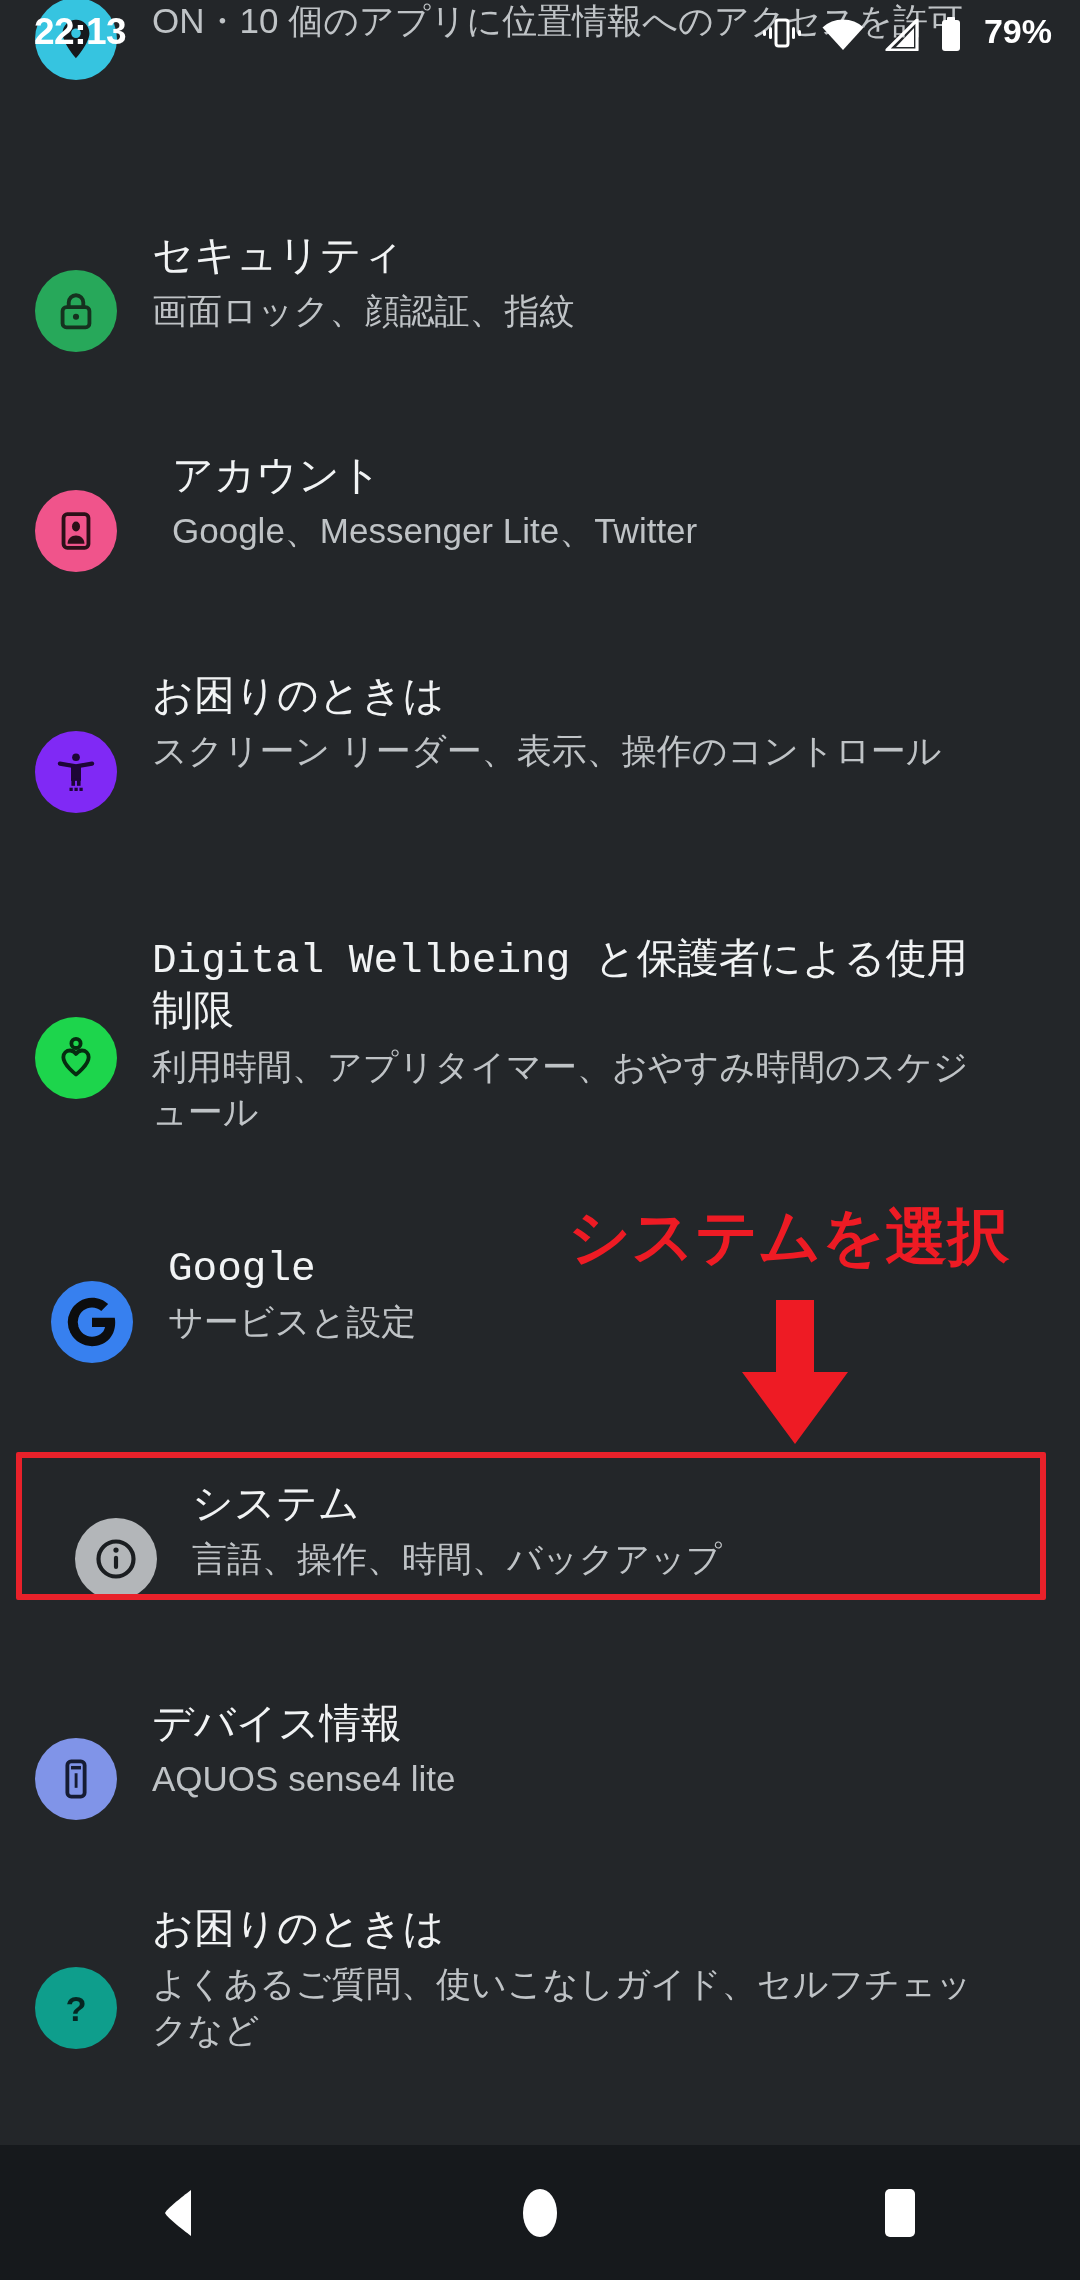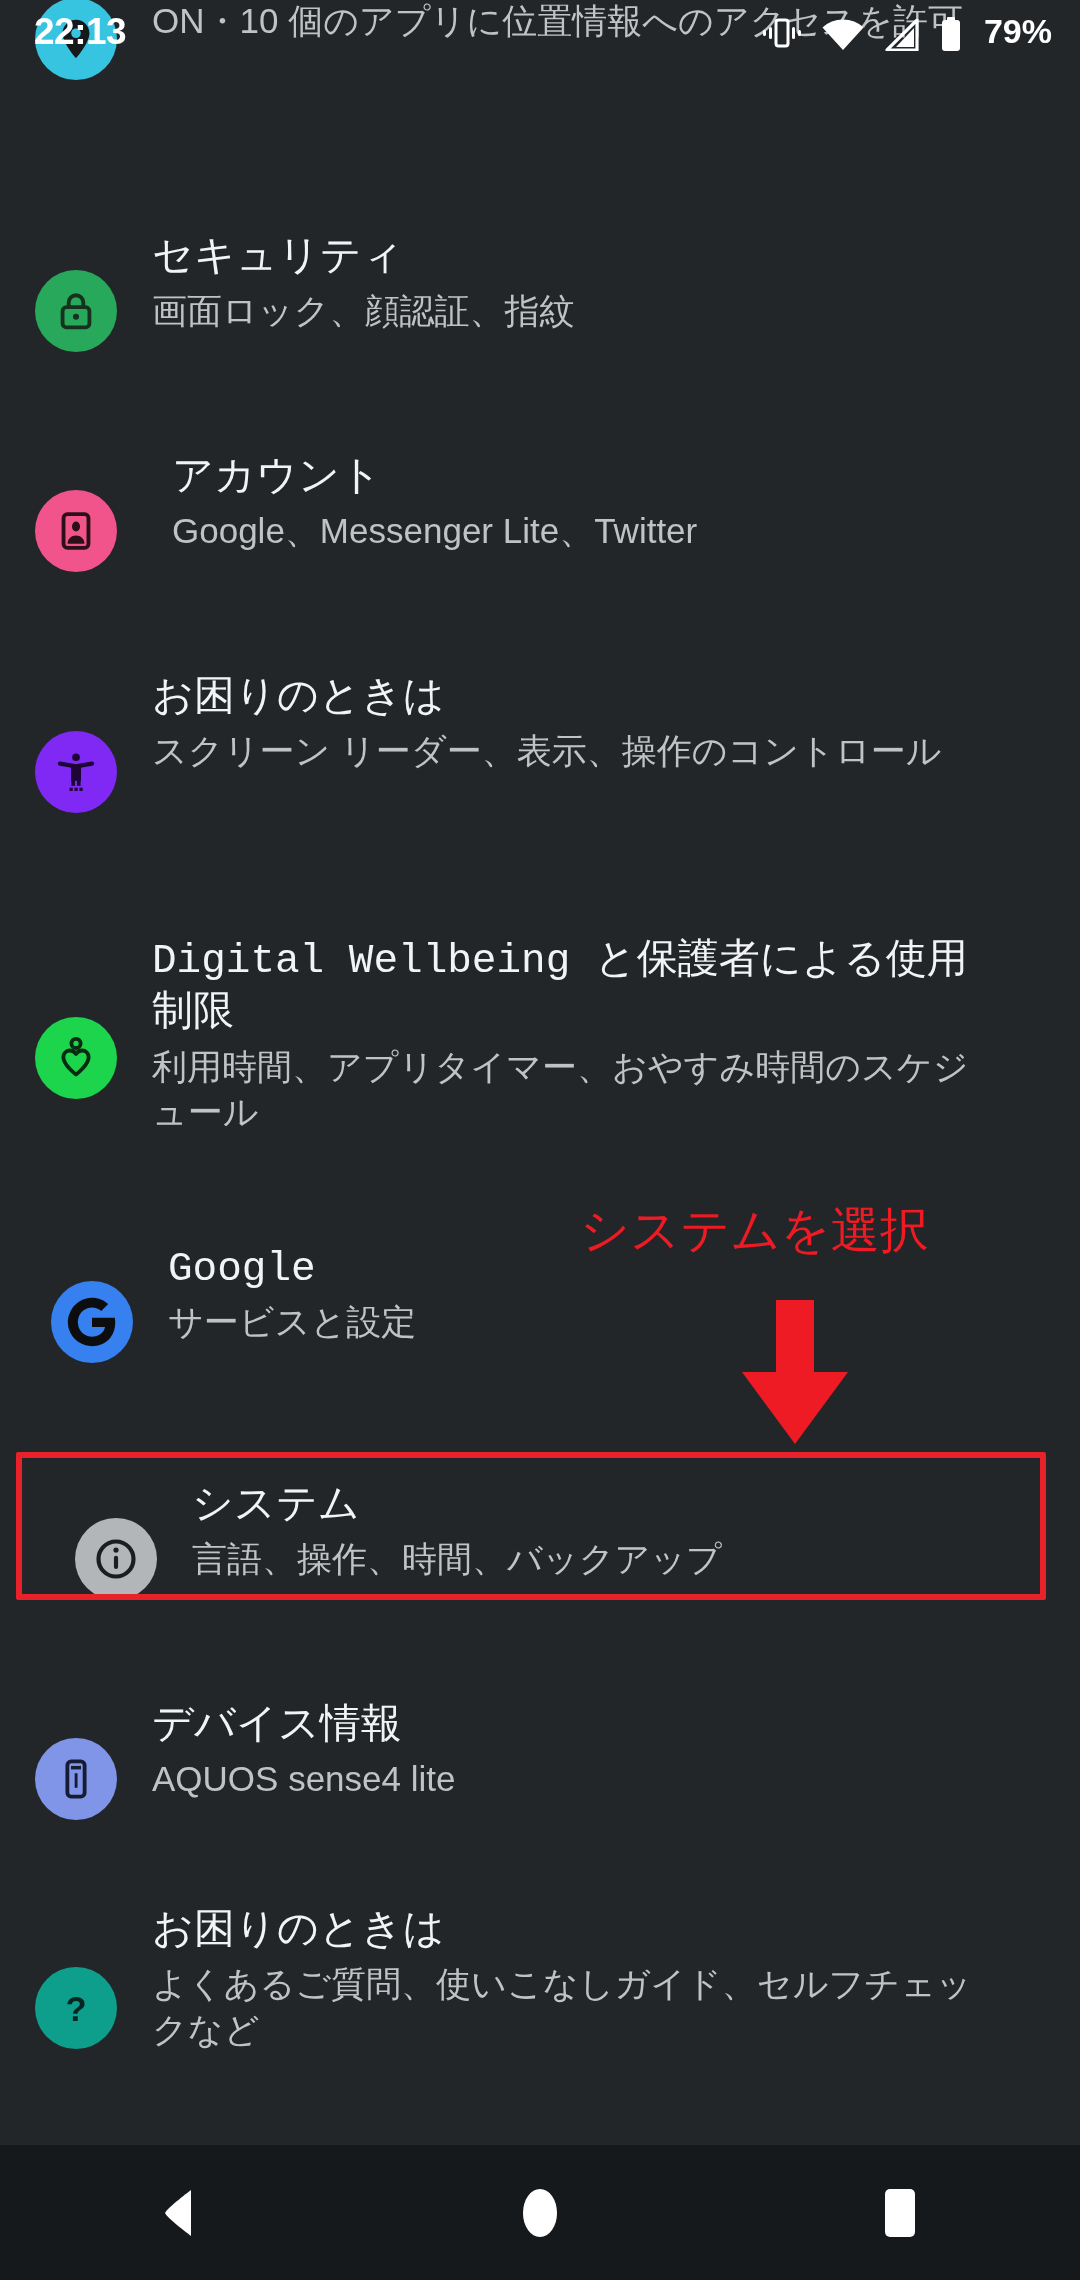--- a/index.html
+++ b/index.html
@@ -46,22 +46,22 @@
   .subtitle {
     color:#bfc3c6; font-size:35px; line-height:1.30;
     font-weight:400; margin-top:4px;
   }
 
   
   .clipped { overflow:hidden; }
 
   
   .annot-text {
-    position:absolute; color:#ee1b24; font-size:49px; font-weight:400;
-    line-height:1; white-space:nowrap; z-index:30;margin-left:12px;
+    position:absolute; color:#ee1b24; font-size:62px; font-weight:700;
+    line-height:1; white-space:nowrap; z-index:30;
   }
   .annot-arrow { position:absolute; z-index:30; }
   .annot-box {
     position:absolute; border:6px solid #e8212a; z-index:25;
     pointer-events:none; border-radius:2px;
   }
 
   
   .navbar {
     position:absolute; left:0; bottom:0; width:1080px; height:135px;

